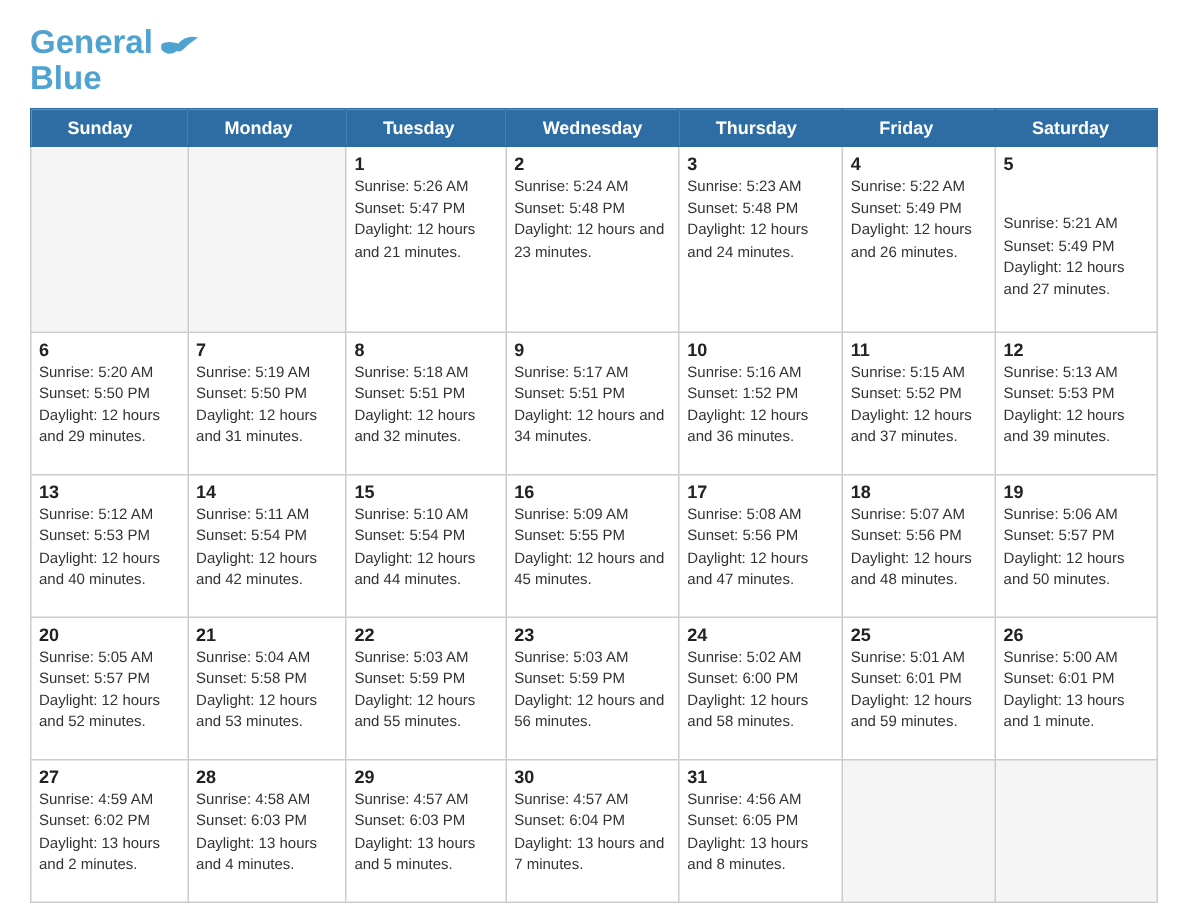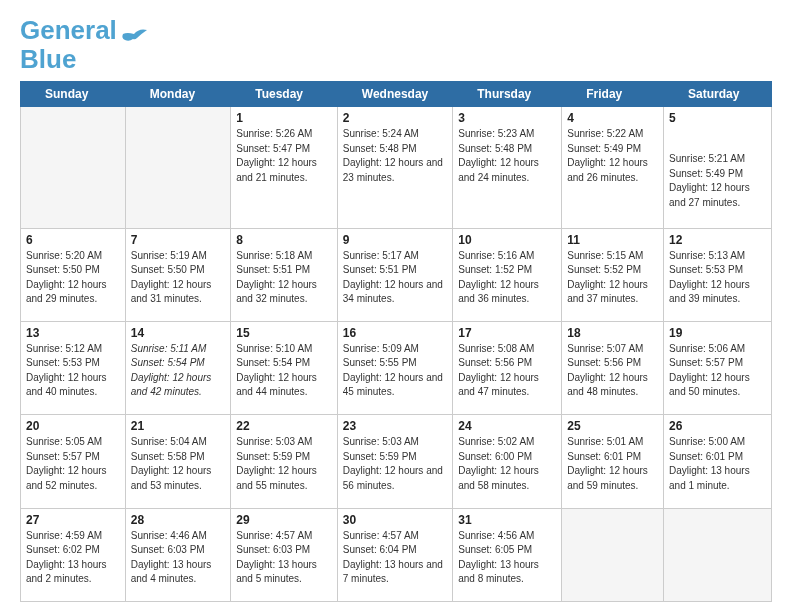--- a/index.html
+++ b/index.html
@@ -22,21 +22,21 @@
       justify-content: space-between;
       align-items: flex-start;
       margin-bottom: 8px;
     }
     .logo {
       display: flex;
       flex-direction: column;
       align-items: flex-start;
     }
     .logo-text {
-      font-size: 26px;
+      font-size: 22px;
       font-weight: bold;
       color: #1a3a5c;
       line-height: 1.1;
     }
     .logo-text span {
       color: #4fa3d1;
     }
     .title-block {
       text-align: right;
     }
@@ -210,21 +210,21 @@
         </tr>
         <tr>
           <td>
             <div class="day-num">13</div>
             <div class="day-detail" style="white-space: pre-line;">Sunrise: 5:12 AM
 Sunset: 5:53 PM
 Daylight: 12 hours and 40 minutes.</div>
           </td>
           <td>
             <div class="day-num">14</div>
-            <div class="day-detail" style="white-space: pre-line; font-style: italic;">Sunrise: 5:11 AM
+            <div class="day-detail" style="white-space: pre-line;">Sunrise: 5:11 AM
 Sunset: 5:54 PM
 Daylight: 12 hours and 42 minutes.</div>
           </td>
           <td>
             <div class="day-num">15</div>
             <div class="day-detail" style="white-space: pre-line;">Sunrise: 5:10 AM
 Sunset: 5:54 PM
 Daylight: 12 hours and 44 minutes.</div>
           </td>
           <td>
@@ -298,21 +298,21 @@
         </tr>
         <tr>
           <td>
             <div class="day-num">27</div>
             <div class="day-detail" style="white-space: pre-line;">Sunrise: 4:59 AM
 Sunset: 6:02 PM
 Daylight: 13 hours and 2 minutes.</div>
           </td>
           <td>
             <div class="day-num">28</div>
-            <div class="day-detail" style="white-space: pre-line;">Sunrise: 4:46 AM
+            <div class="day-detail" style="white-space: pre-line;">Sunrise: 4:58 AM
 Sunset: 6:03 PM
 Daylight: 13 hours and 4 minutes.</div>
           </td>
           <td>
             <div class="day-num">29</div>
             <div class="day-detail" style="white-space: pre-line;">Sunrise: 4:57 AM
 Sunset: 6:03 PM
 Daylight: 13 hours and 5 minutes.</div>
           </td>
           <td>

